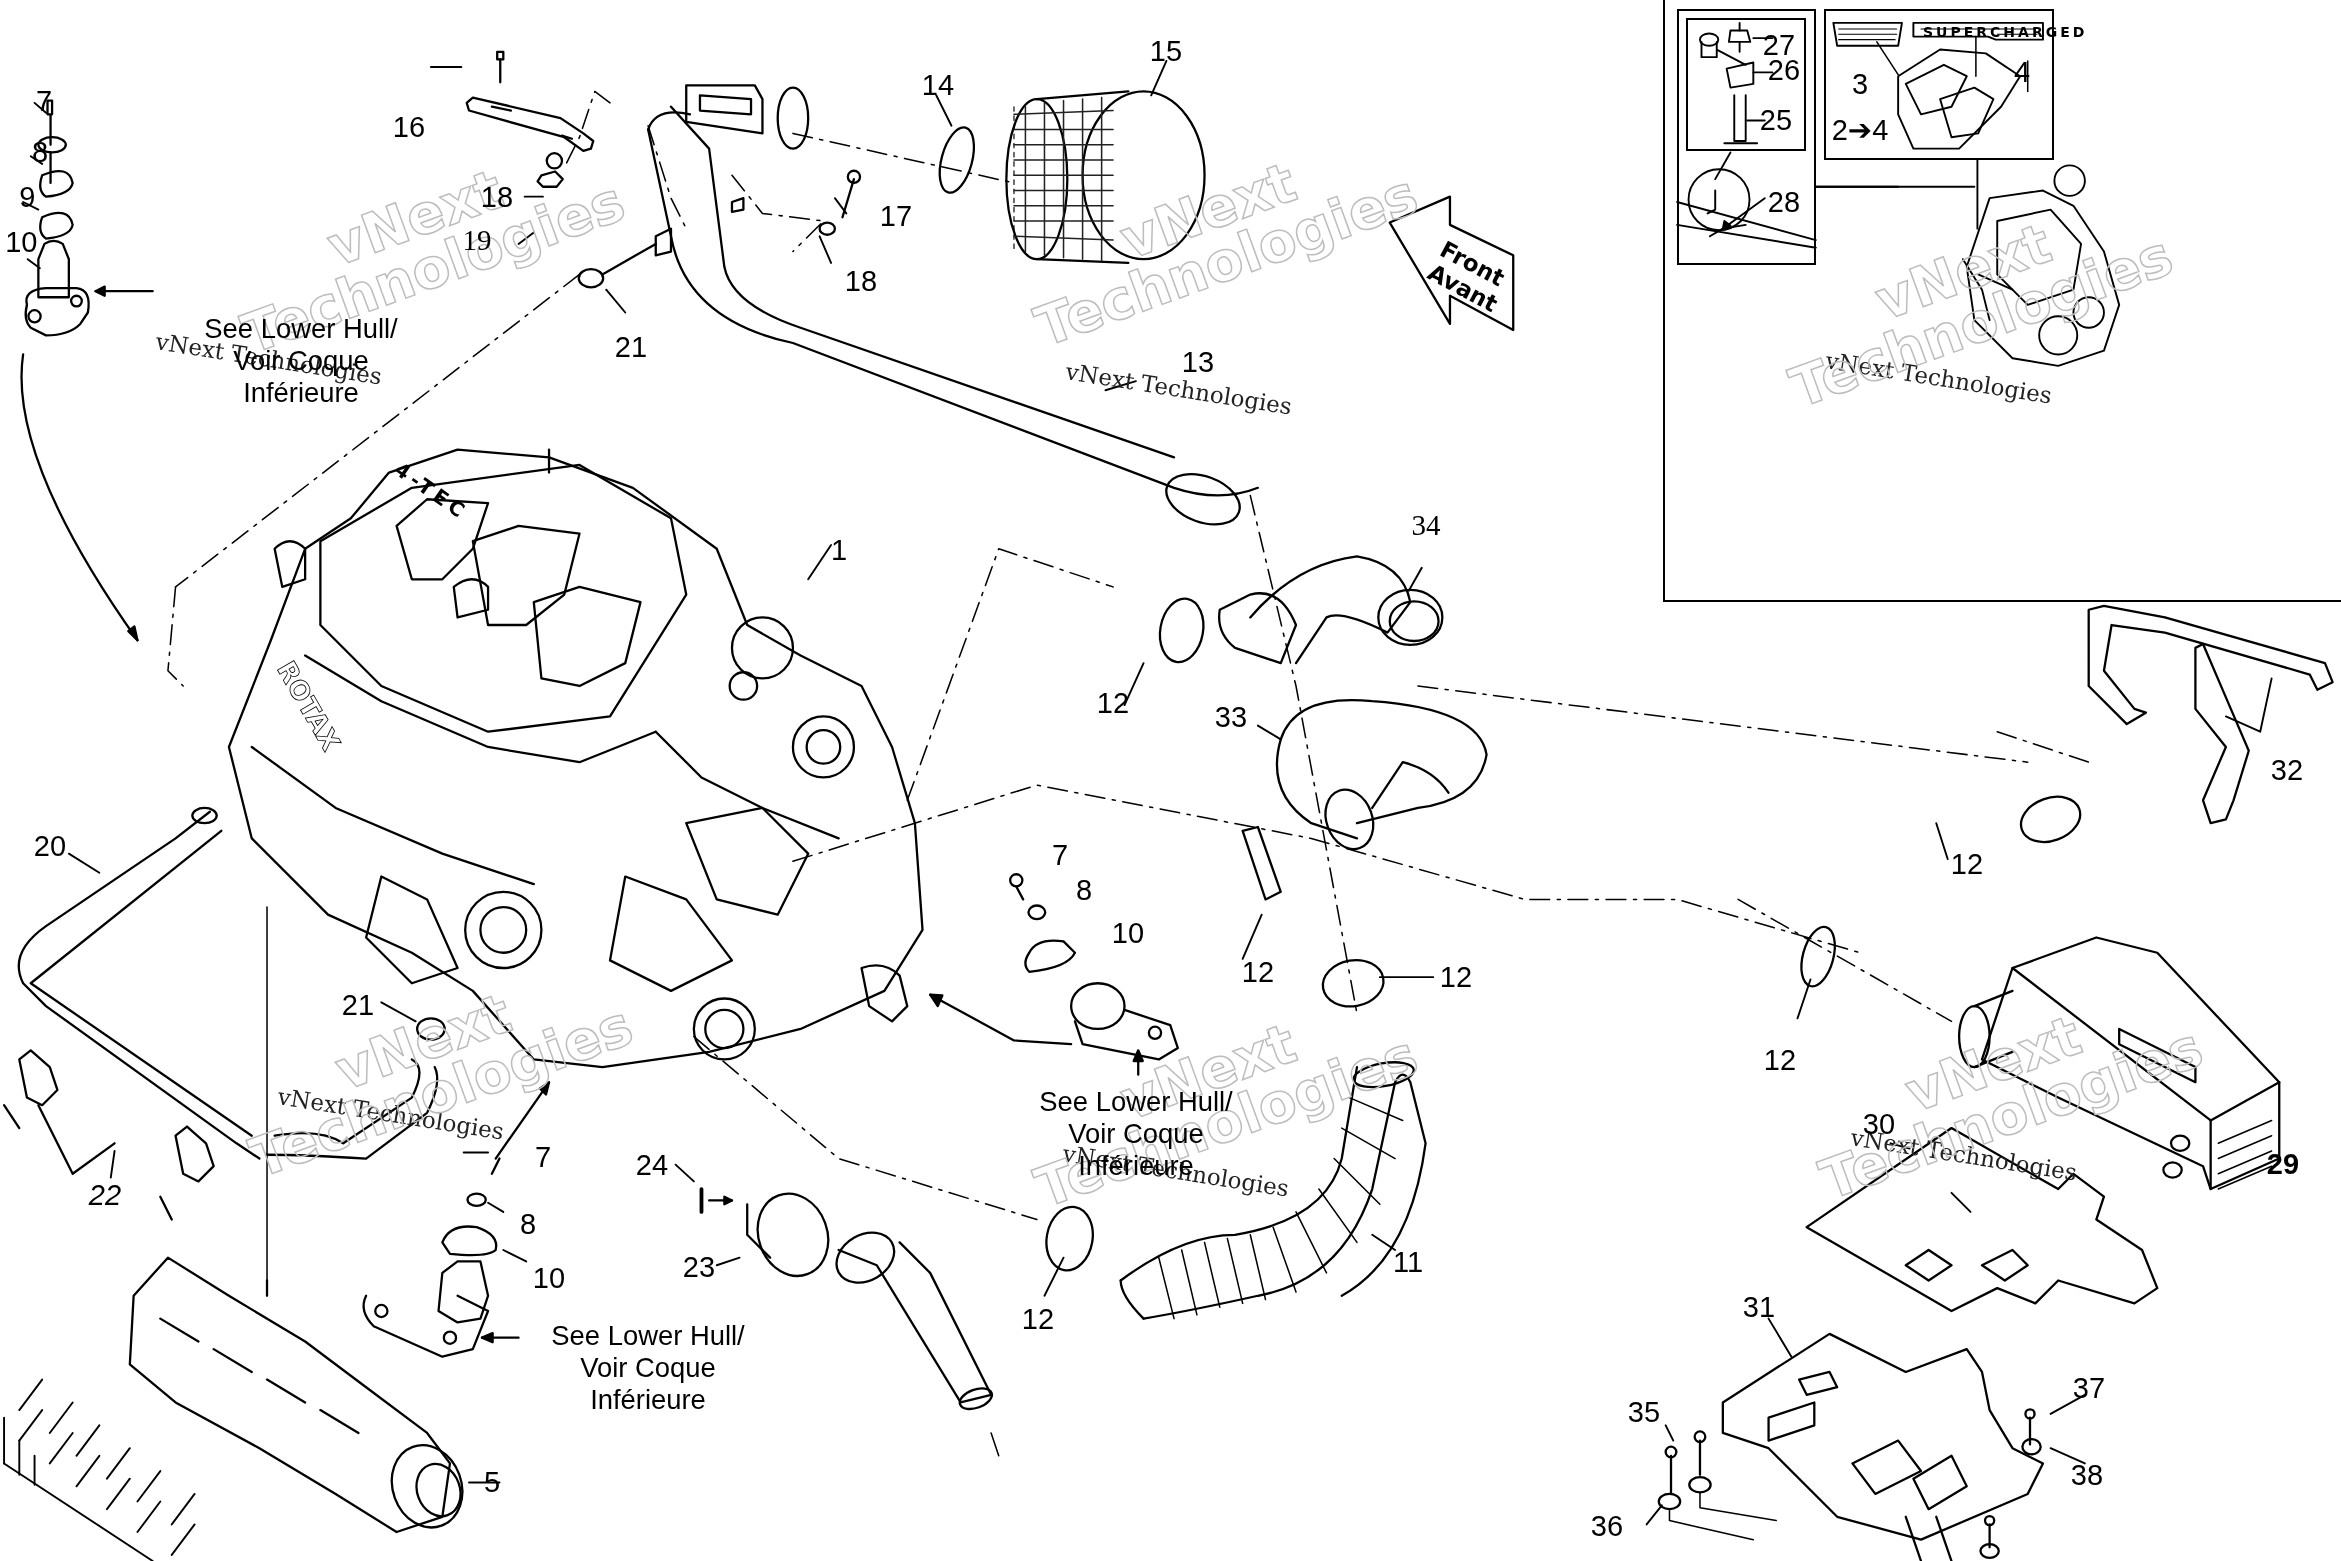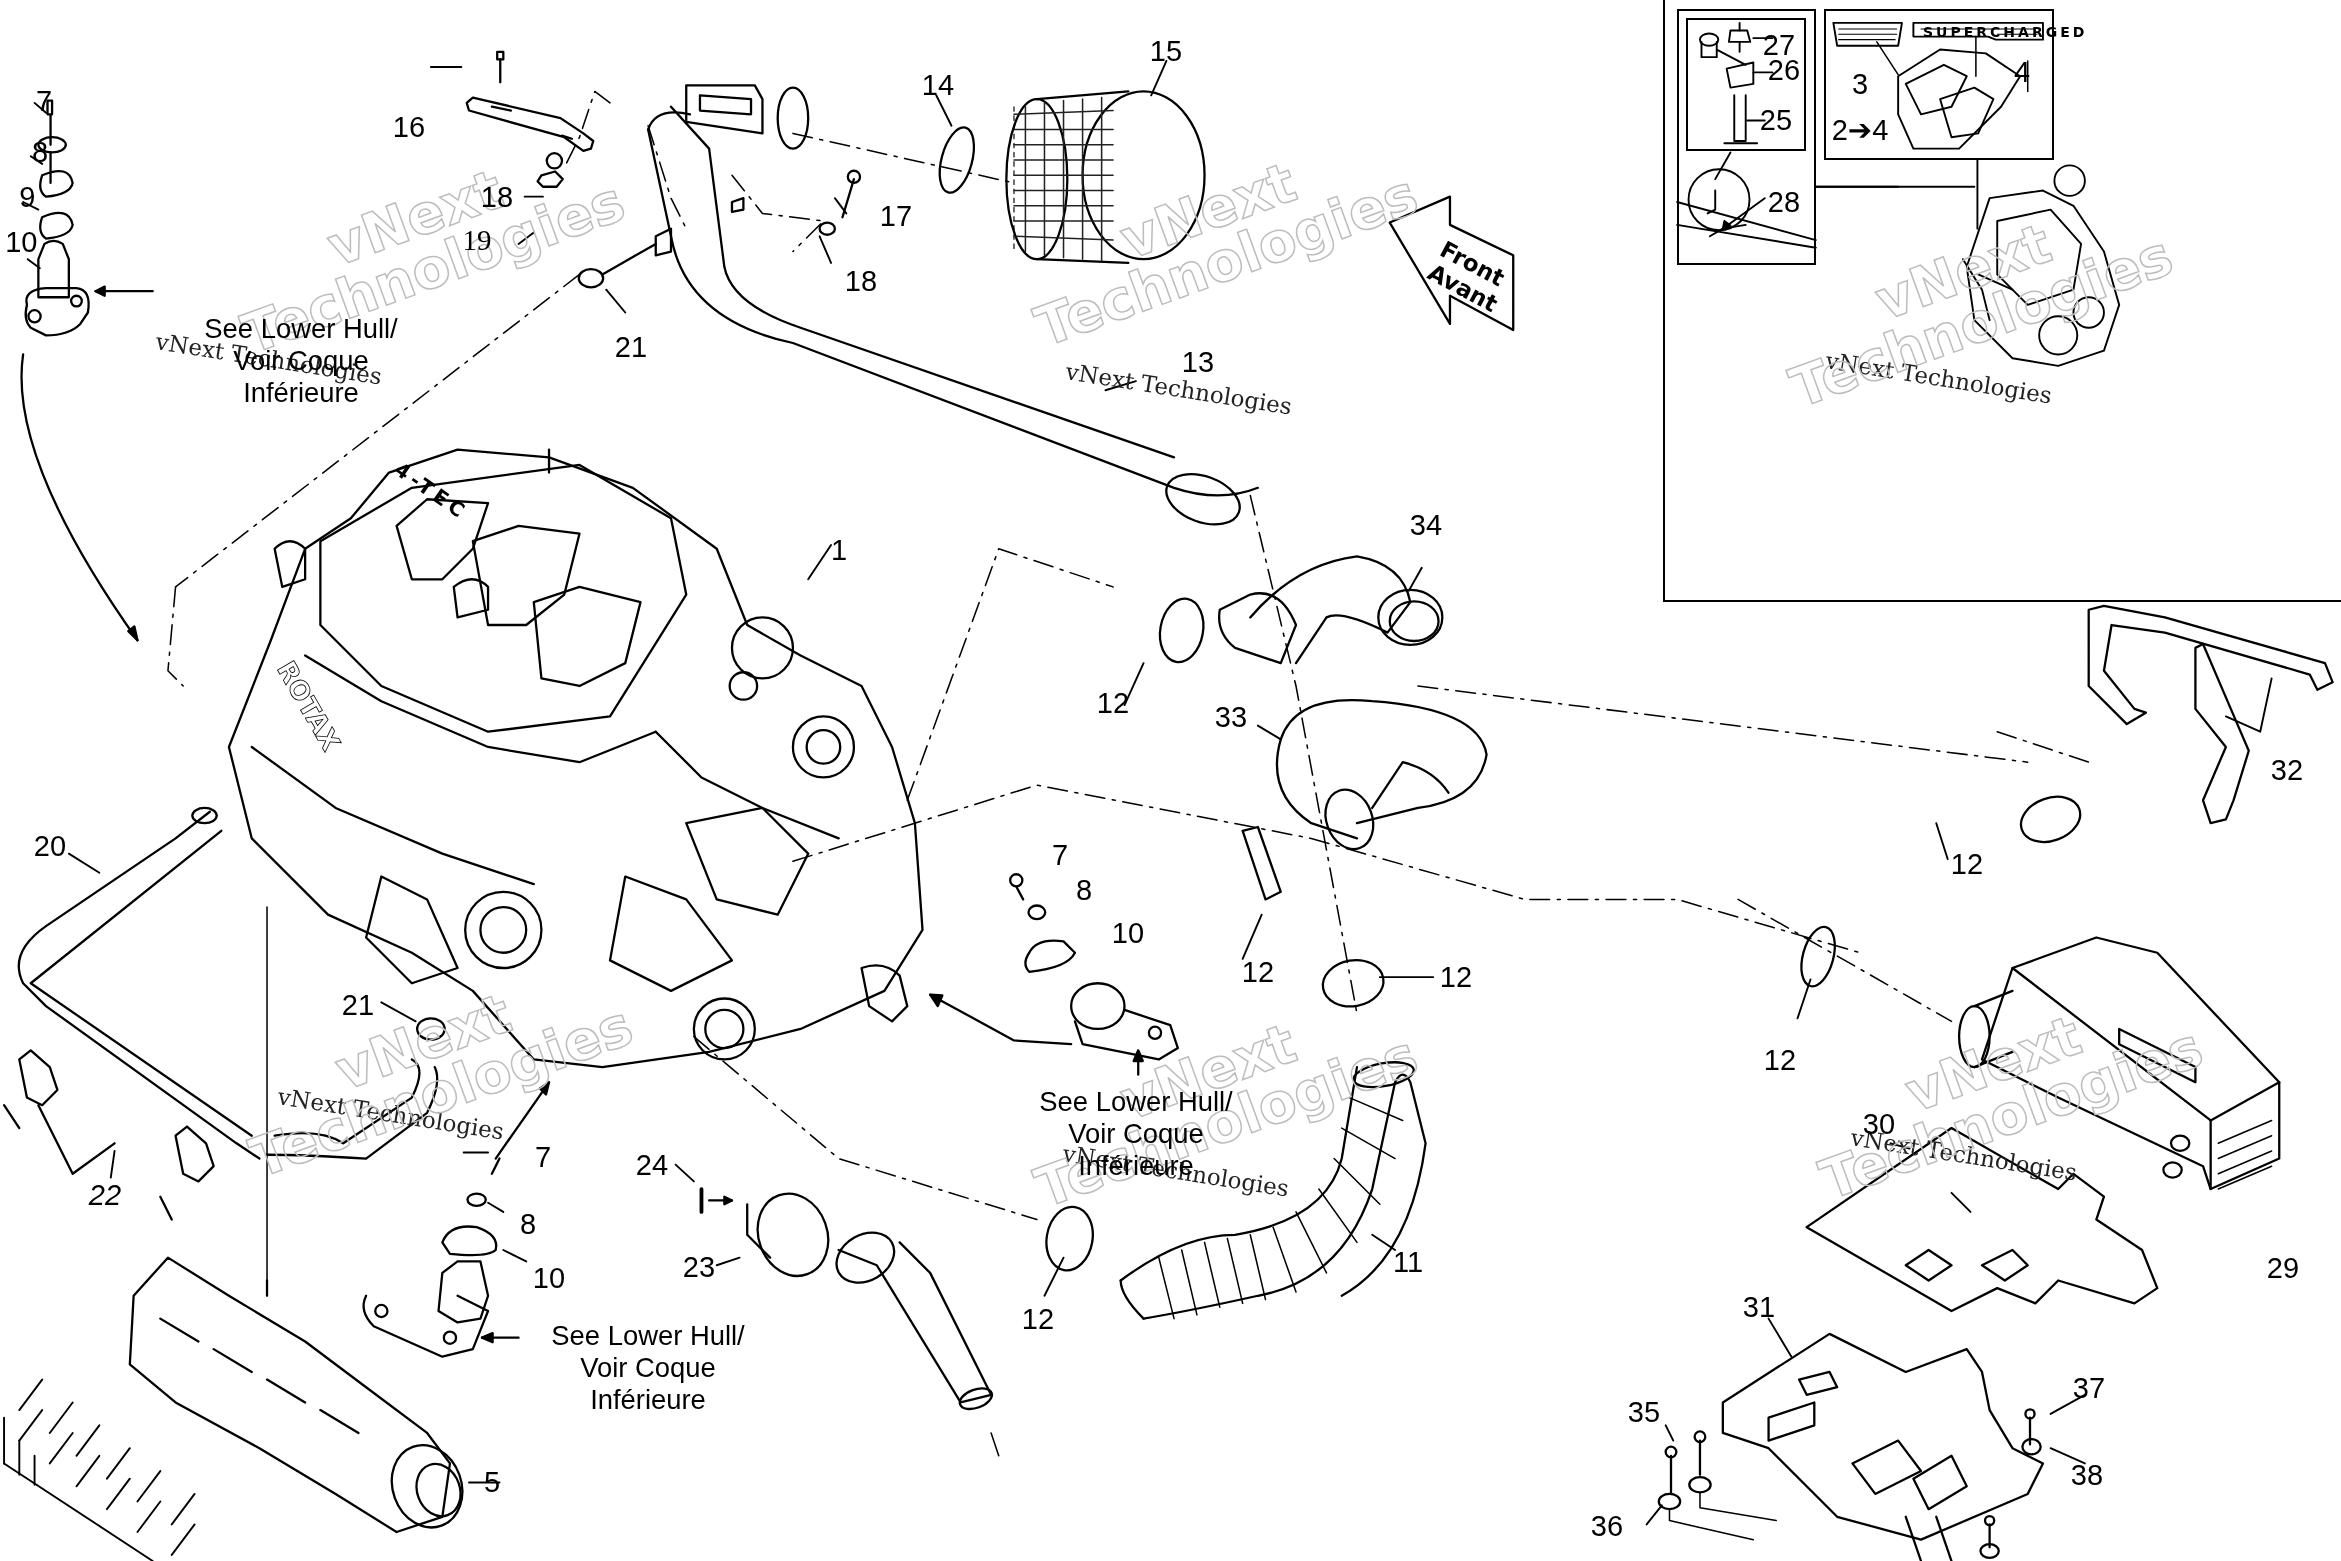--- a/index.html
+++ b/index.html
@@ -432,21 +432,21 @@
   <div class="callout" style="left:409px; top:127px;">16</div>
   <div class="callout" style="left:497px; top:197px;">18</div>
   <div class="callout" style="left:477px; top:240px;font-family:Liberation Serif, serif;">19</div>
   <div class="callout" style="left:631px; top:347px;">21</div>
   <div class="callout" style="left:938px; top:85px;">14</div>
   <div class="callout" style="left:1166px; top:51px;">15</div>
   <div class="callout" style="left:896px; top:216px;">17</div>
   <div class="callout" style="left:861px; top:281px;">18</div>
   <div class="callout" style="left:1170px; top:362px;margin-left:28px;">13</div>
   <div class="callout" style="left:839px; top:550px;">1</div>
-  <div class="callout" style="left:1426px; top:525px;">34</div>
+  <div class="callout" style="left:1426px; top:525px;font-family:Liberation Serif, serif;">34</div>
   <div class="callout" style="left:1113px; top:703px;">12</div>
   <div class="callout" style="left:1231px; top:717px;">33</div>
   <div class="callout" style="left:1258px; top:972px;">12</div>
   <div class="callout" style="left:1456px; top:977px;">12</div>
   <div class="callout" style="left:1060px; top:855px;">7</div>
   <div class="callout" style="left:1084px; top:890px;">8</div>
   <div class="callout" style="left:1128px; top:933px;">10</div>
   <div class="callout" style="left:1408px; top:1262px;">11</div>
   <div class="callout" style="left:1038px; top:1319px;">12</div>
   <div class="callout" style="left:50px; top:846px;">20</div>
@@ -462,21 +462,21 @@
   <div class="callout" style="left:1784px; top:70px;">26</div>
   <div class="callout" style="left:1776px; top:120px;">25</div>
   <div class="callout" style="left:1784px; top:202px;">28</div>
   <div class="callout" style="left:1860px; top:84px;">3</div>
   <div class="callout" style="left:2022px; top:72px;">4</div>
   <div class="callout" style="left:1860px; top:130px;">2➔4</div>
   <div class="callout" style="left:2287px; top:770px;">32</div>
   <div class="callout" style="left:1967px; top:864px;">12</div>
   <div class="callout" style="left:1780px; top:1060px;">12</div>
   <div class="callout" style="left:1879px; top:1124px;">30</div>
-  <div class="callout" style="left:2283px; top:1268px;">29</div>
+  <div class="callout" style="left:2283px; top:1164px;font-weight:bold;">29</div>
   <div class="callout" style="left:1759px; top:1307px;">31</div>
   <div class="callout" style="left:1644px; top:1412px;">35</div>
   <div class="callout" style="left:1607px; top:1526px;text-align:right;">36</div>
   <div class="callout" style="left:2089px; top:1388px;">37</div>
   <div class="callout" style="left:2087px; top:1475px;">38</div>
 
 </div>
 
 
 </body></html>

